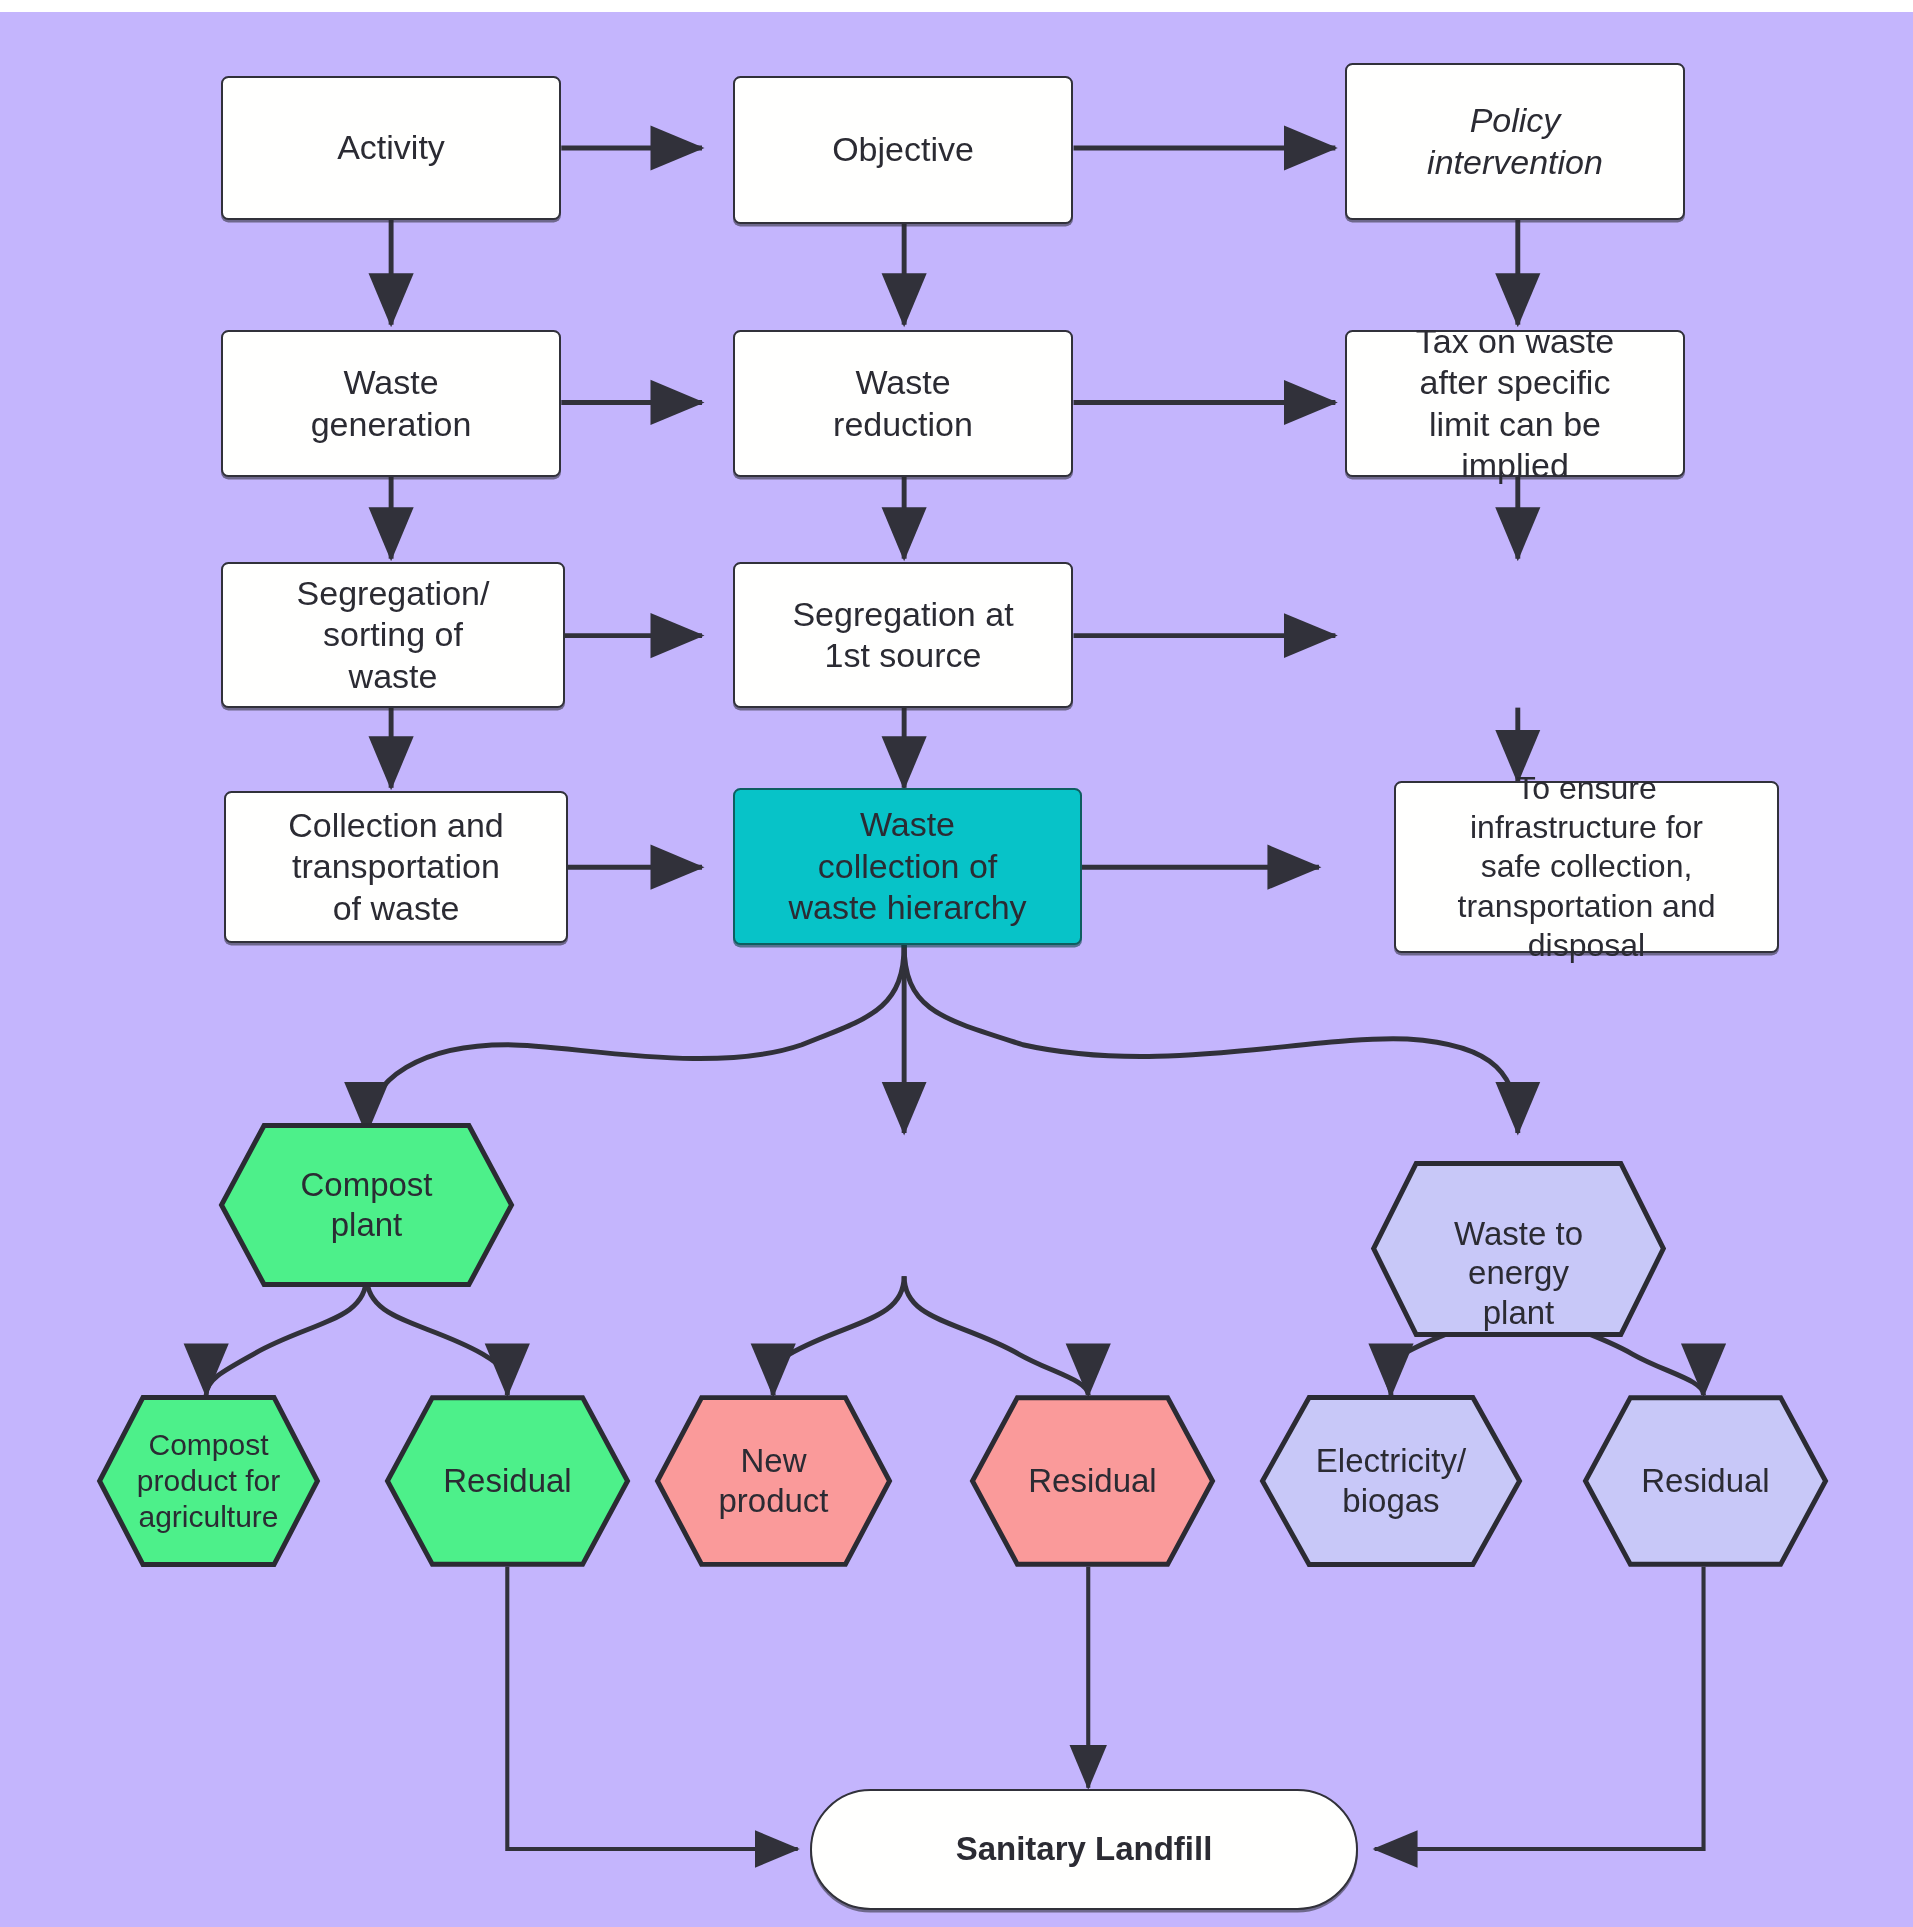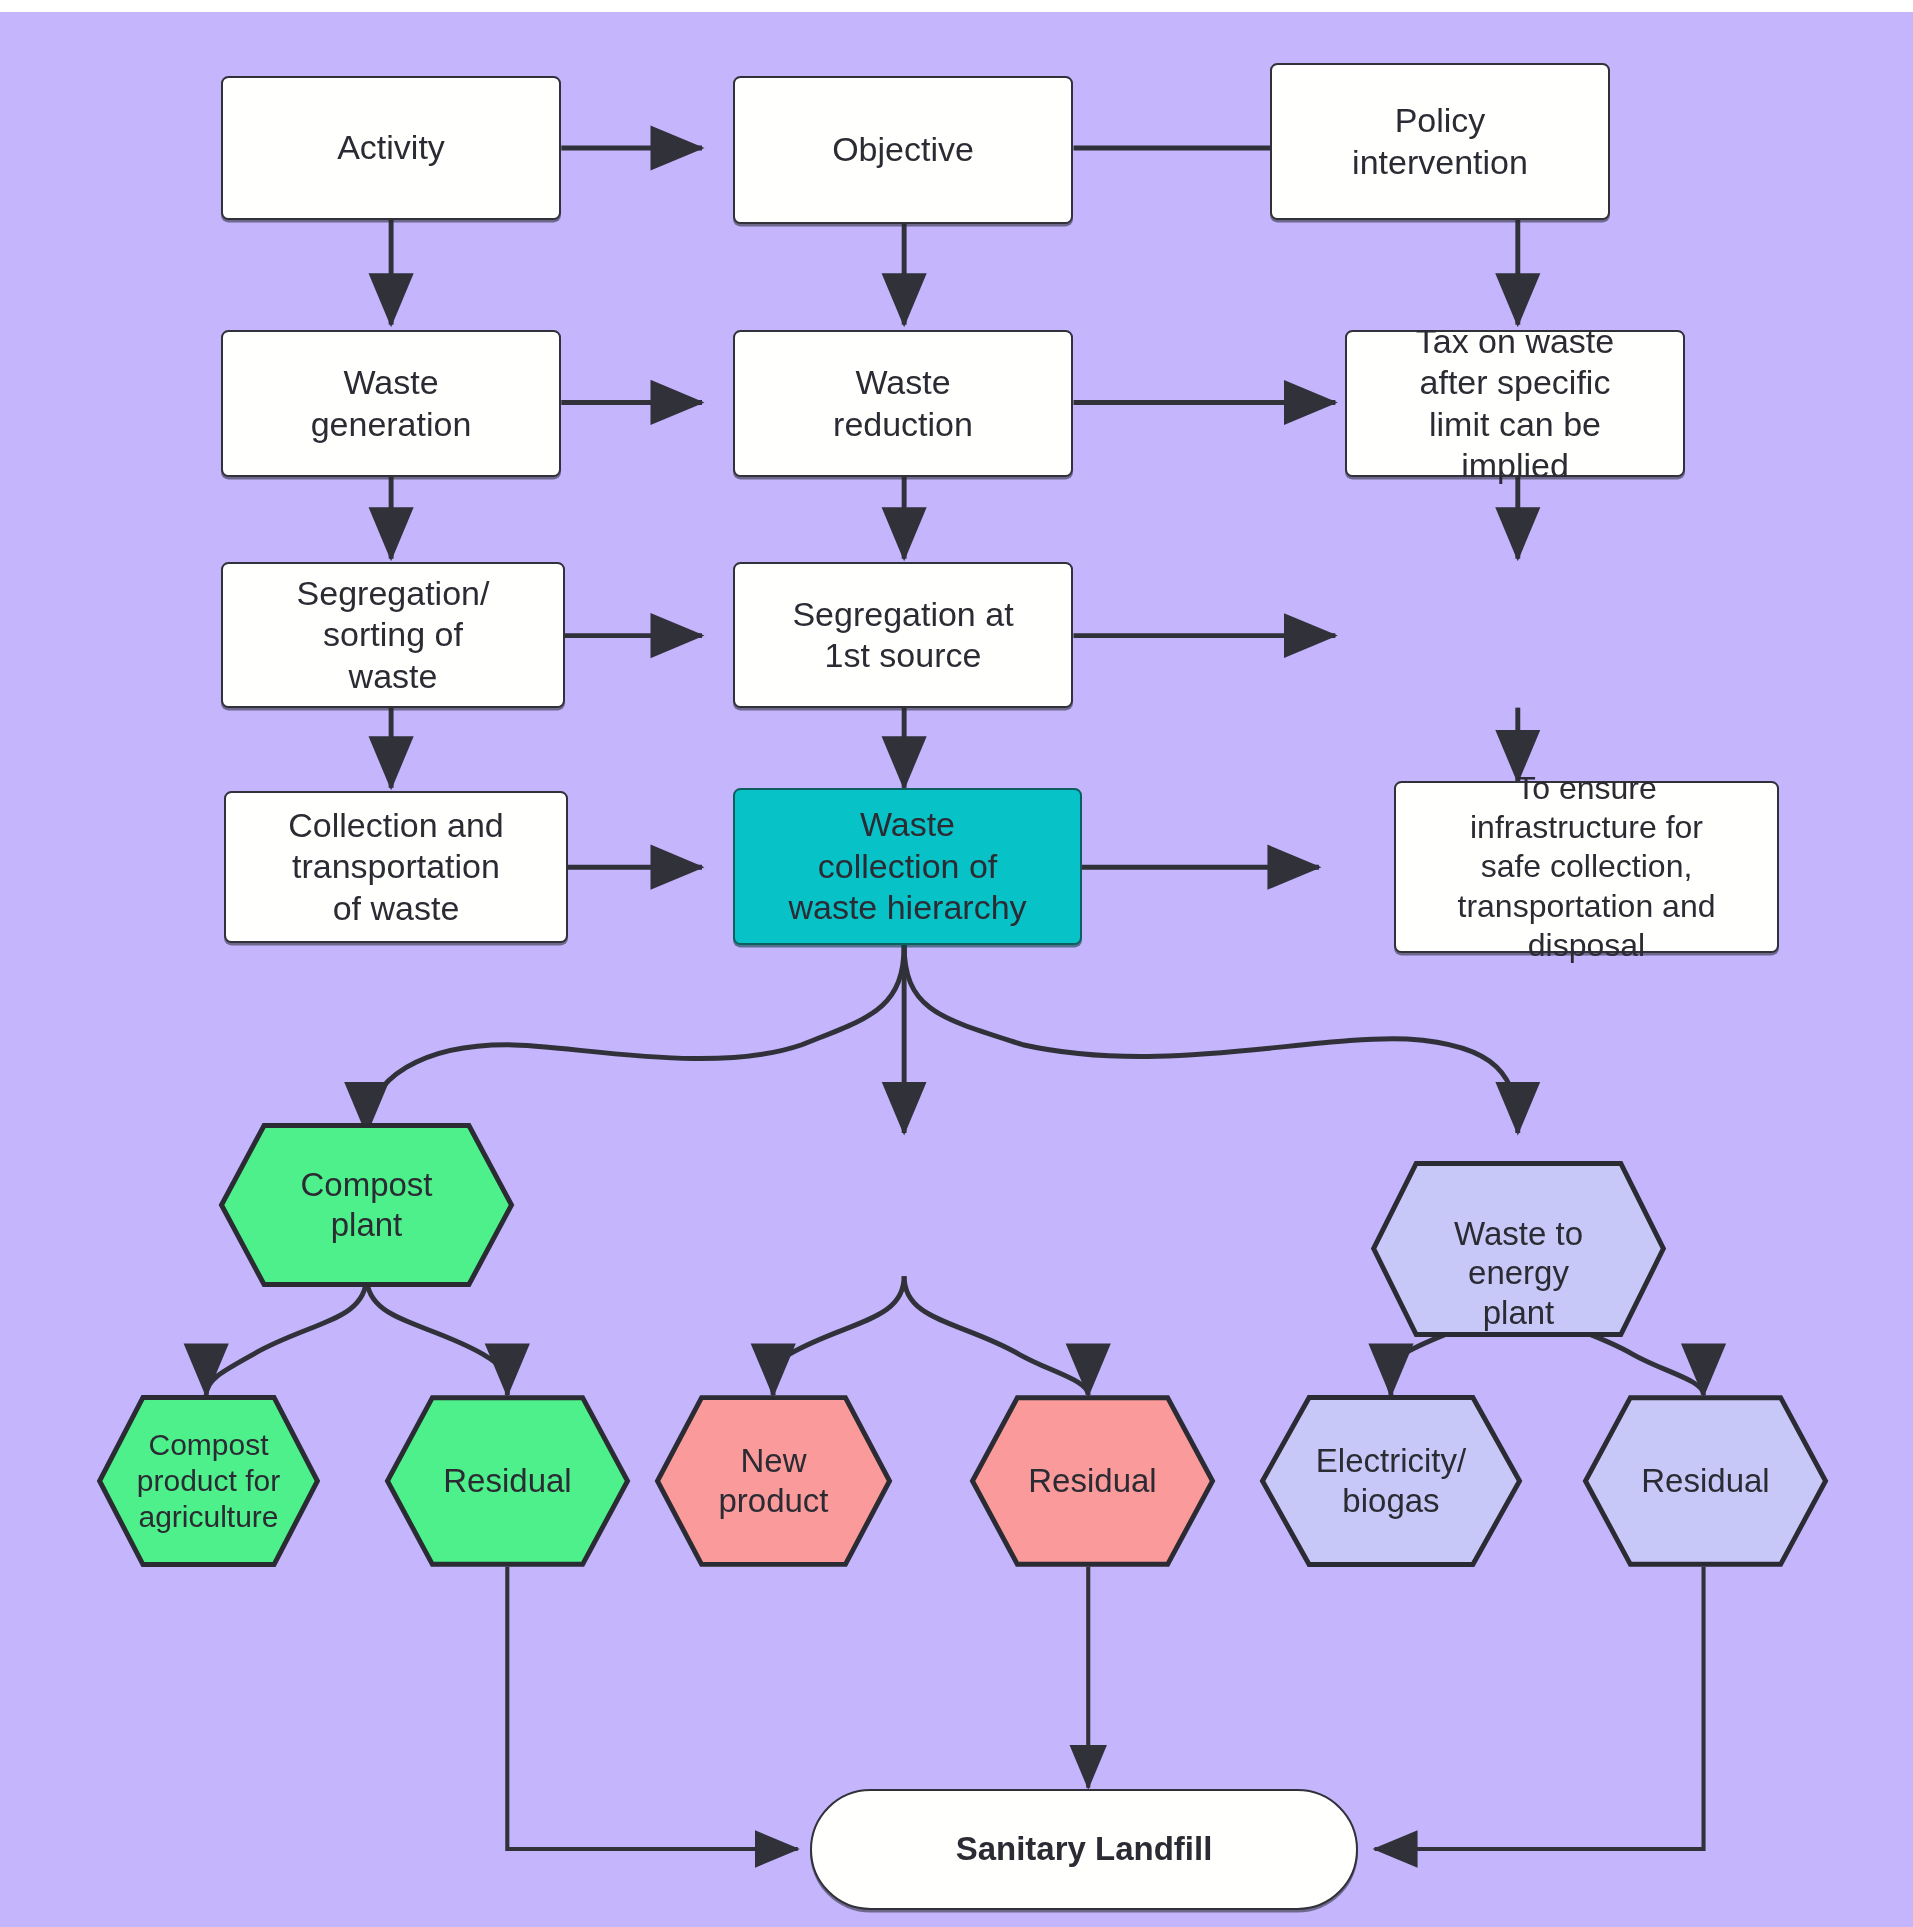--- a/index.html
+++ b/index.html
@@ -131,21 +131,21 @@
       <path d="M620,1900 L620,2245 L975,2245" stroke-width="5"></path>
       <path d="M1330,1900 L1330,2170" stroke-width="5"></path>
       <path d="M2082,1900 L2082,2245 L1680,2245" stroke-width="5"></path>
     </g>
   </svg>
 
   <div class="node rect" style="left:221px; top:64px; width:340px; height:144px;">Activity</div>
 
   <div class="node rect" style="left:733px; top:64px; width:340px; height:148px;">Objective</div>
 
-  <div class="node rect" style="left:1270px; top:51px; width:340px; height:157px;">Policy
+  <div class="node rect" style="left:1345px; top:51px; width:340px; height:157px;font-style:italic;">Policy
 intervention</div>
 
   <div class="node rect" style="left:221px; top:318px; width:340px; height:147px;">Waste
 generation</div>
 
   <div class="node rect" style="left:733px; top:318px; width:340px; height:147px;">Waste
 reduction</div>
 
   <div class="node rect" style="left:1345px; top:318px; width:340px; height:147px;">Tax on waste
 after specific

